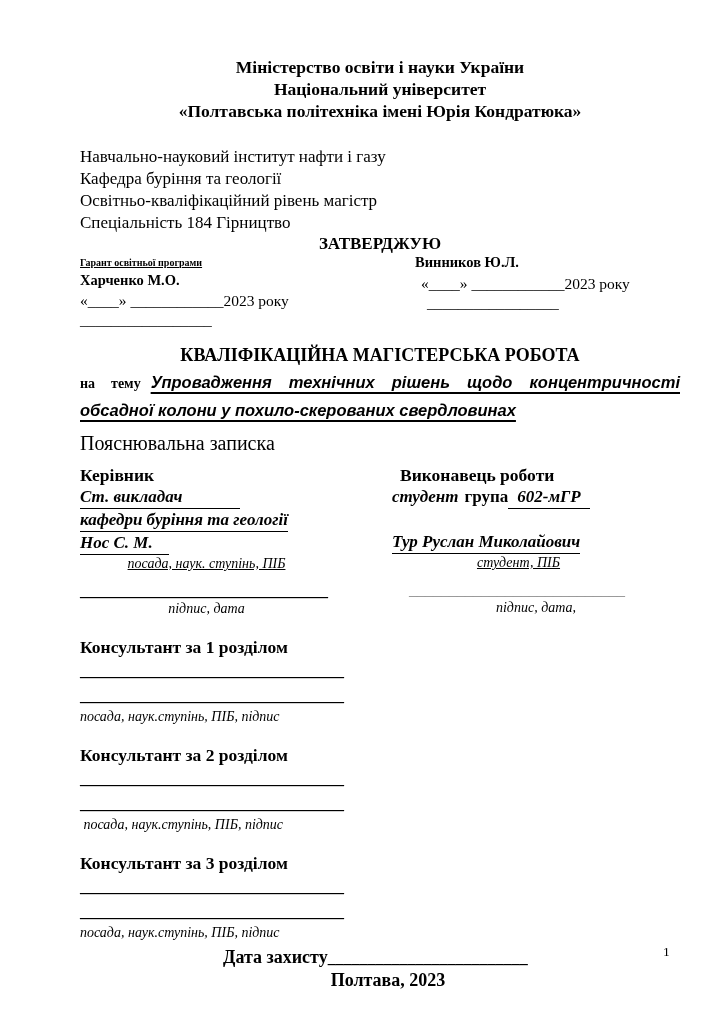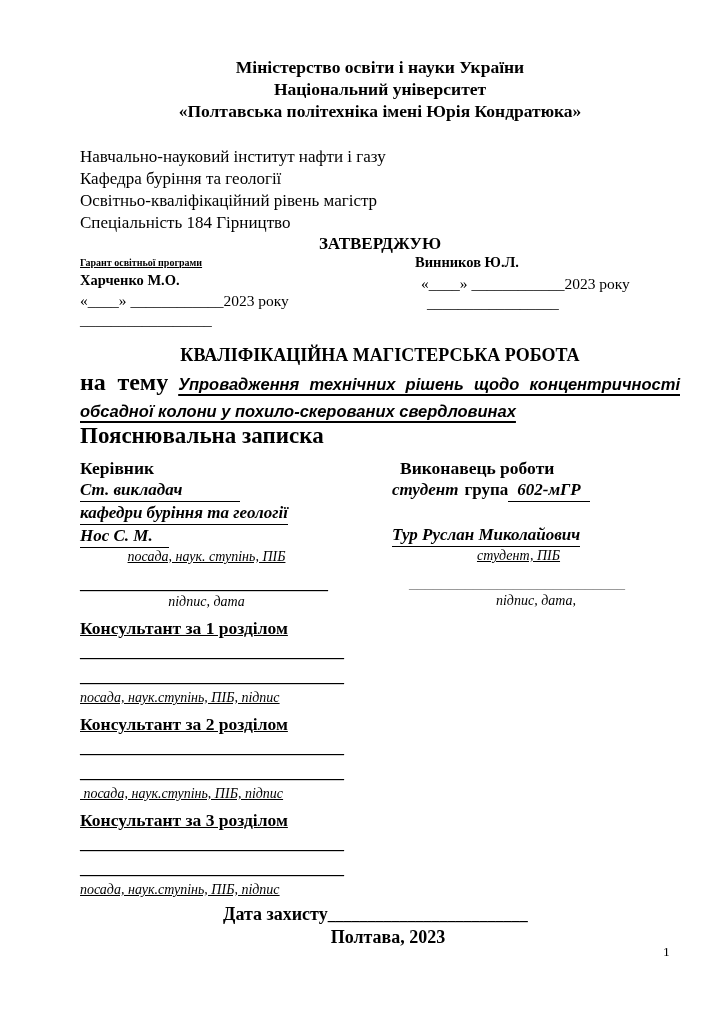--- a/index.html
+++ b/index.html
@@ -26,29 +26,29 @@
   .arole{font-weight:bold;font-size:10px;line-height:17.5px;text-decoration:underline;}
   .aname{font-weight:bold;font-size:14.5px;line-height:17.5px;}
   .adate{font-size:15.5px;line-height:19px;margin-top:2px;white-space:pre;}
   .asig{font-size:15.5px;line-height:16px;margin-top:2px;letter-spacing:0;}
   .acol-r .aname{margin-left:11px;}
   .acol-r .adate{margin-left:17px;}
   .acol-r .asig{margin-left:23px;}
   
   .work-title{margin-top:16px;font-weight:bold;font-size:18px;line-height:23px;text-align:center;}
   .topic{margin:2px 0 0 0;line-height:27px;text-align:justify;}
-  .topic-label{font-weight:bold;font-size:24px;margin-right:10px;}
+  .topic-label{font-weight:bold;font-size:14px;margin-right:10px;}
   .topic-text{
     font-family:"Liberation Sans","DejaVu Sans",sans-serif;
     font-weight:bold;font-style:italic;font-size:16.5px;
     text-decoration:underline;
     text-underline-offset:4px;
     text-decoration-thickness:1.5px;
   }
-  .note{font-weight:bold;font-size:23px;line-height:22px;}
+  .note{margin-top:8px;font-weight:normal;font-size:20px;line-height:22px;}
   
   .people-row{display:flex;margin-top:10px;gap:12px;}
   .pcol-l{width:300px;flex:0 0 300px;}
   .pcol-r{flex:1 1 auto;}
   .pline{line-height:22px;font-size:17px;}
   .phead{font-weight:bold;font-size:17.5px;line-height:22px;}
   .bi{font-weight:bold;font-style:italic;}
   .ulb{display:inline-block;border-bottom:1.5px solid #000;}
   .pad{display:inline-block;}
   .cap{font-style:italic;font-size:14px;line-height:15px;white-space:pre;}
@@ -57,21 +57,21 @@
   .sigline{font-size:16px;line-height:15px;font-weight:bold;white-space:pre;}
   .sigline.thin{font-weight:normal;}
   .gray{color:#8a8a8a;}
   .pcol-r .rhead{margin-left:8px;}
   .rblank{height:22px;}
   .capr{width:219px;margin-left:17px;text-align:center;}
   .mlsig{margin-left:17px;}
   .plshift{padding-left:35px;box-sizing:border-box;}
   .rupright{font-weight:bold;font-style:normal;margin-left:6px;}
   
-  .consult{margin-top:8px;text-decoration:underline;}
+  .consult{margin-top:20px;}
   .c-head{font-weight:bold;font-size:17.5px;line-height:22px;}
   .c-line{font-size:16px;line-height:25px;font-weight:bold;white-space:pre;}
   .c-cap{font-style:italic;font-size:14px;line-height:15px;white-space:pre;margin-top:1px;}
   
   .defense{margin-top:6px;line-height:23px;padding-left:143px;white-space:pre;}
   .defense .lbl{font-weight:bold;font-size:18px;}
   .defense .dline{font-size:16px;font-weight:bold;}
   .city{font-weight:bold;font-size:18px;line-height:23px;text-align:center;text-indent:16px;}
   .pageno{position:absolute;top:944px;left:663px;font-size:13.5px;line-height:16px;}
 </style>

